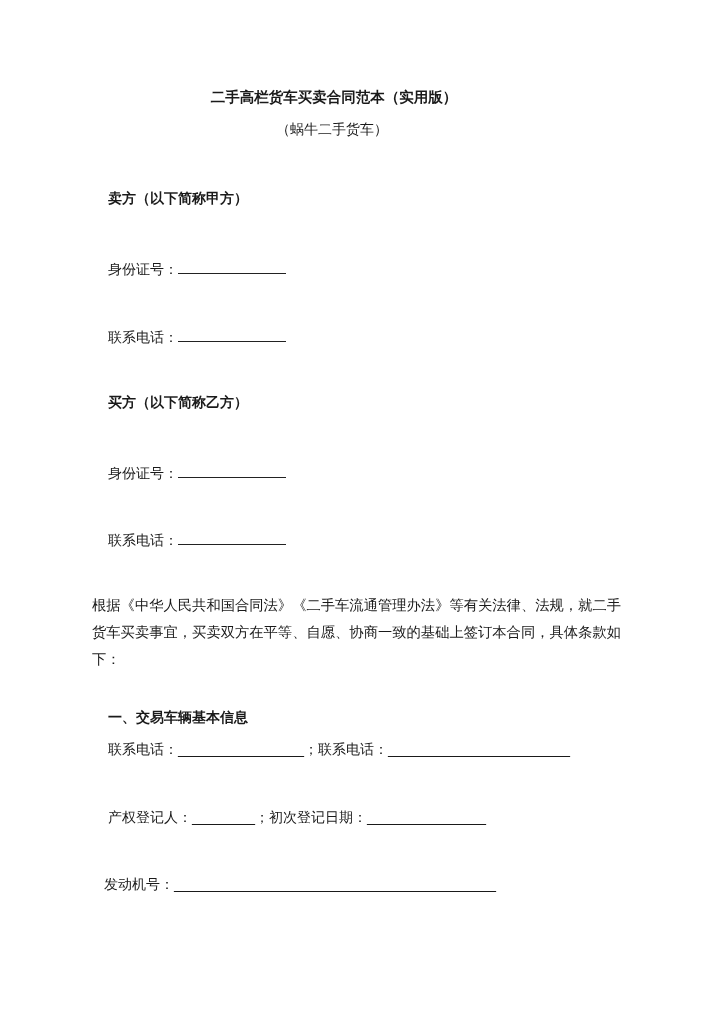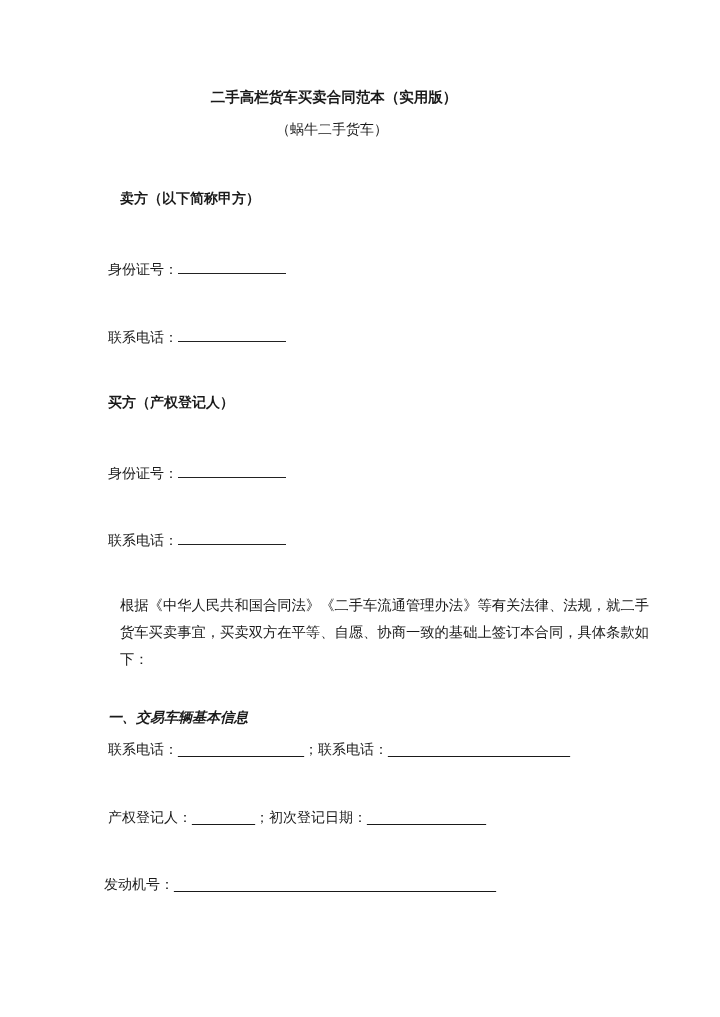--- a/index.html
+++ b/index.html
@@ -7,52 +7,52 @@
     width: 720px; height: 1017px; position: relative; overflow: hidden;
     font-family: "DejaVu Sans", "Liberation Sans", sans-serif;
     color: #1a1a1a; font-size: 14px;
   }
   .abs { position: absolute; white-space: nowrap; }
   .title { top: 88px; left: 0; width: 668px; text-align: center; font-weight: bold; font-size: 14.5px; }
   .subtitle { top: 121px; left: 0; width: 664px; text-align: center; font-size: 14px; }
   .bold { font-weight: bold; }
   .uline { display: inline-block; border-bottom: 1px solid #222; height: 14px; vertical-align: baseline; }
   .dline { display: inline-block; vertical-align: baseline; letter-spacing: 0; }
-  .para { left: 120px; width: 540px; white-space: normal; line-height: 27px; font-size: 14.3px; font-family: Liberation Serif, serif; }
+  .para { left: 92px; width: 540px; white-space: normal; line-height: 27px; font-size: 14.3px; font-family: Liberation Serif, serif; }
 </style>
 </head>
 <body>
 
 <div>
   <div class="abs title">二手高栏货车买卖合同范本（实用版）</div>
   <div class="abs subtitle">（蜗牛二手货车）</div>
 
-  <div class="abs bold" style="top:190px; left:108px;margin-left:12px;">卖方（以下简称甲方）</div>
+  <div class="abs bold" style="top:190px; left:108px;">卖方（以下简称甲方）</div>
 
   <div class="abs" style="top:259px; left:108px;">
     <span>身份证号：</span><span class="uline" style="width:108px;"></span>
   </div>
 
   <div class="abs" style="top:327px; left:108px;">
     <span>联系电话：</span><span class="uline" style="width:108px;"></span>
   </div>
 
-  <div class="abs bold" style="top:394px; left:108px;">买方（产权登记人）</div>
+  <div class="abs bold" style="top:394px; left:108px;">买方（以下简称乙方）</div>
 
   <div class="abs" style="top:463px; left:108px;">
     <span>身份证号：</span><span class="uline" style="width:108px;"></span>
   </div>
 
   <div class="abs" style="top:530px; left:108px;">
     <span>联系电话：</span><span class="uline" style="width:108px;"></span>
   </div>
 
   <div class="abs para" style="top:592px;">根据《中华人民共和国合同法》《二手车流通管理办法》等有关法律、法规，就二手货车买卖事宜，买卖双方在平等、自愿、协商一致的基础上签订本合同，具体条款如下：</div>
 
-  <div class="abs bold" style="top:709px; left:108px;font-style:italic;">一、交易车辆基本信息</div>
+  <div class="abs bold" style="top:709px; left:108px;">一、交易车辆基本信息</div>
 
   <div class="abs" style="top:741px; left:108px;">
     <span>联系电话：</span><span class="dline">__________________</span><span>；</span><span>联系电话：</span><span class="dline">__________________________</span>
   </div>
 
   <div class="abs" style="top:809px; left:108px;">
     <span>产权登记人：</span><span class="dline">_________</span><span>；</span><span>初次登记日期：</span><span class="dline">_________________</span>
   </div>
 
   <div class="abs" style="top:876px; left:104px;">

